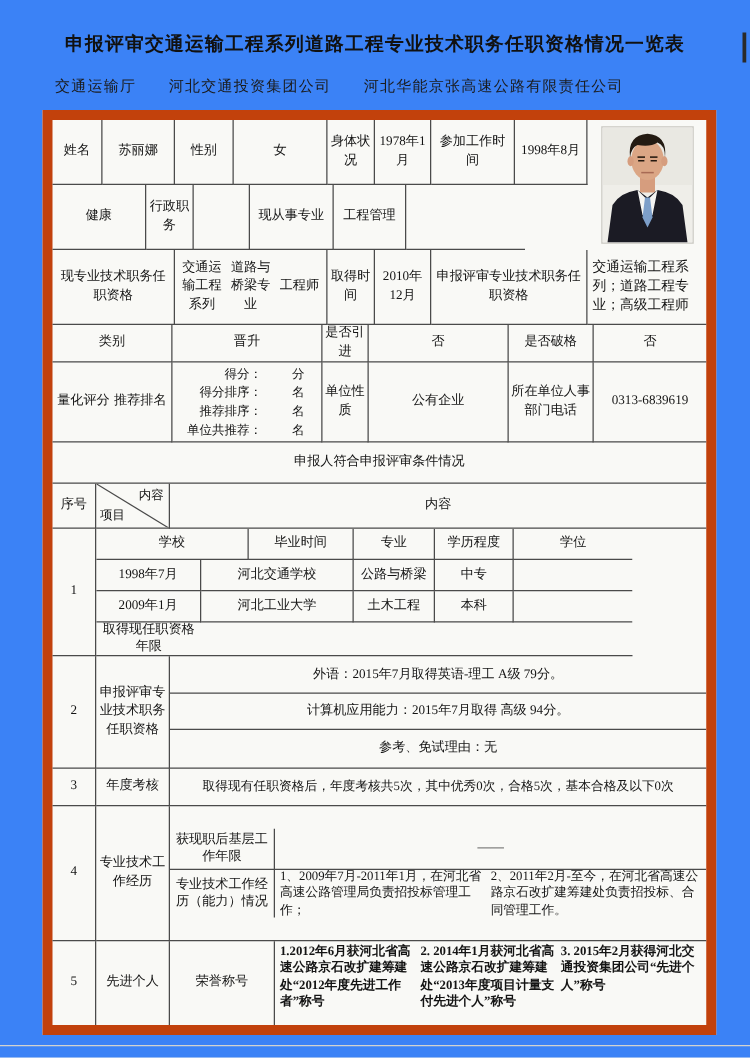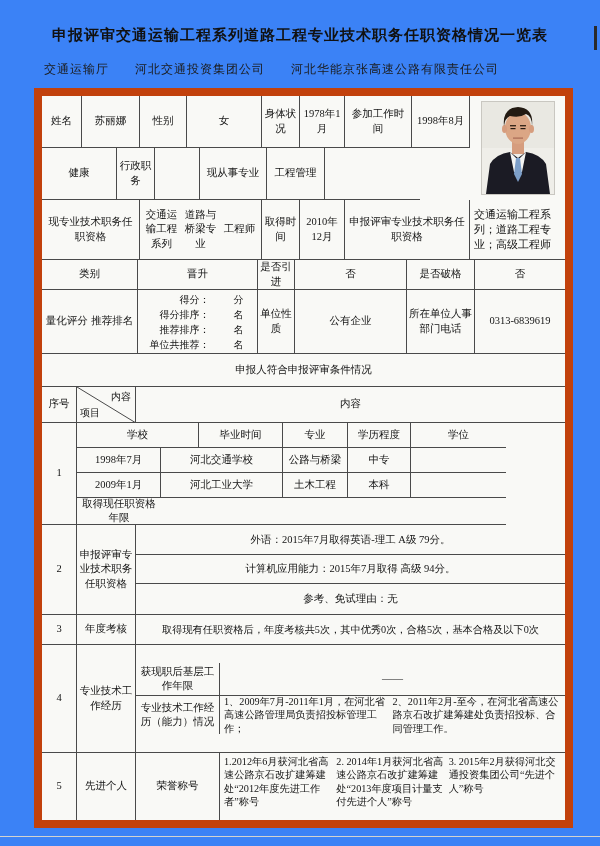--- a/index.html
+++ b/index.html
@@ -59,21 +59,21 @@
   .diag .bl { position:absolute; bottom:3px; left:3px; font-size:10px; }
   .photo-overlay {
     position:absolute; left:428px; top:0; width:95px; height:104px;
     display:flex; align-items:center; justify-content:center;
   }
   .photo-frame {
     width:72px; height:92px; background:#f4f3ef;
     box-shadow:0 0 0 1px #c9c7c1; display:block;
   }
   .multiline div { width:100%; }
-  .honors { font-size:10.2px; line-height:1.32; padding:2px 4px; }
+  .honors { font-size:10.2px; line-height:1.32; padding:2px 4px;font-weight:bold; }
   .exp-text { font-size:10.2px; line-height:1.32; padding:2px 4px; }
   .scan-line { position:absolute; left:0; top:836px; width:600px; height:1px; background:#d3d3cf; }
   .corner-mark { position:absolute; left:594px; top:26px; width:3px; height:24px; background:#2a2a2a; }
 </style>
 </head>
 <body>
 
 <div class="page">
 
   <div class="title">申报评审交通运输工程系列道路工程专业技术职务任职资格情况一览表</div>

